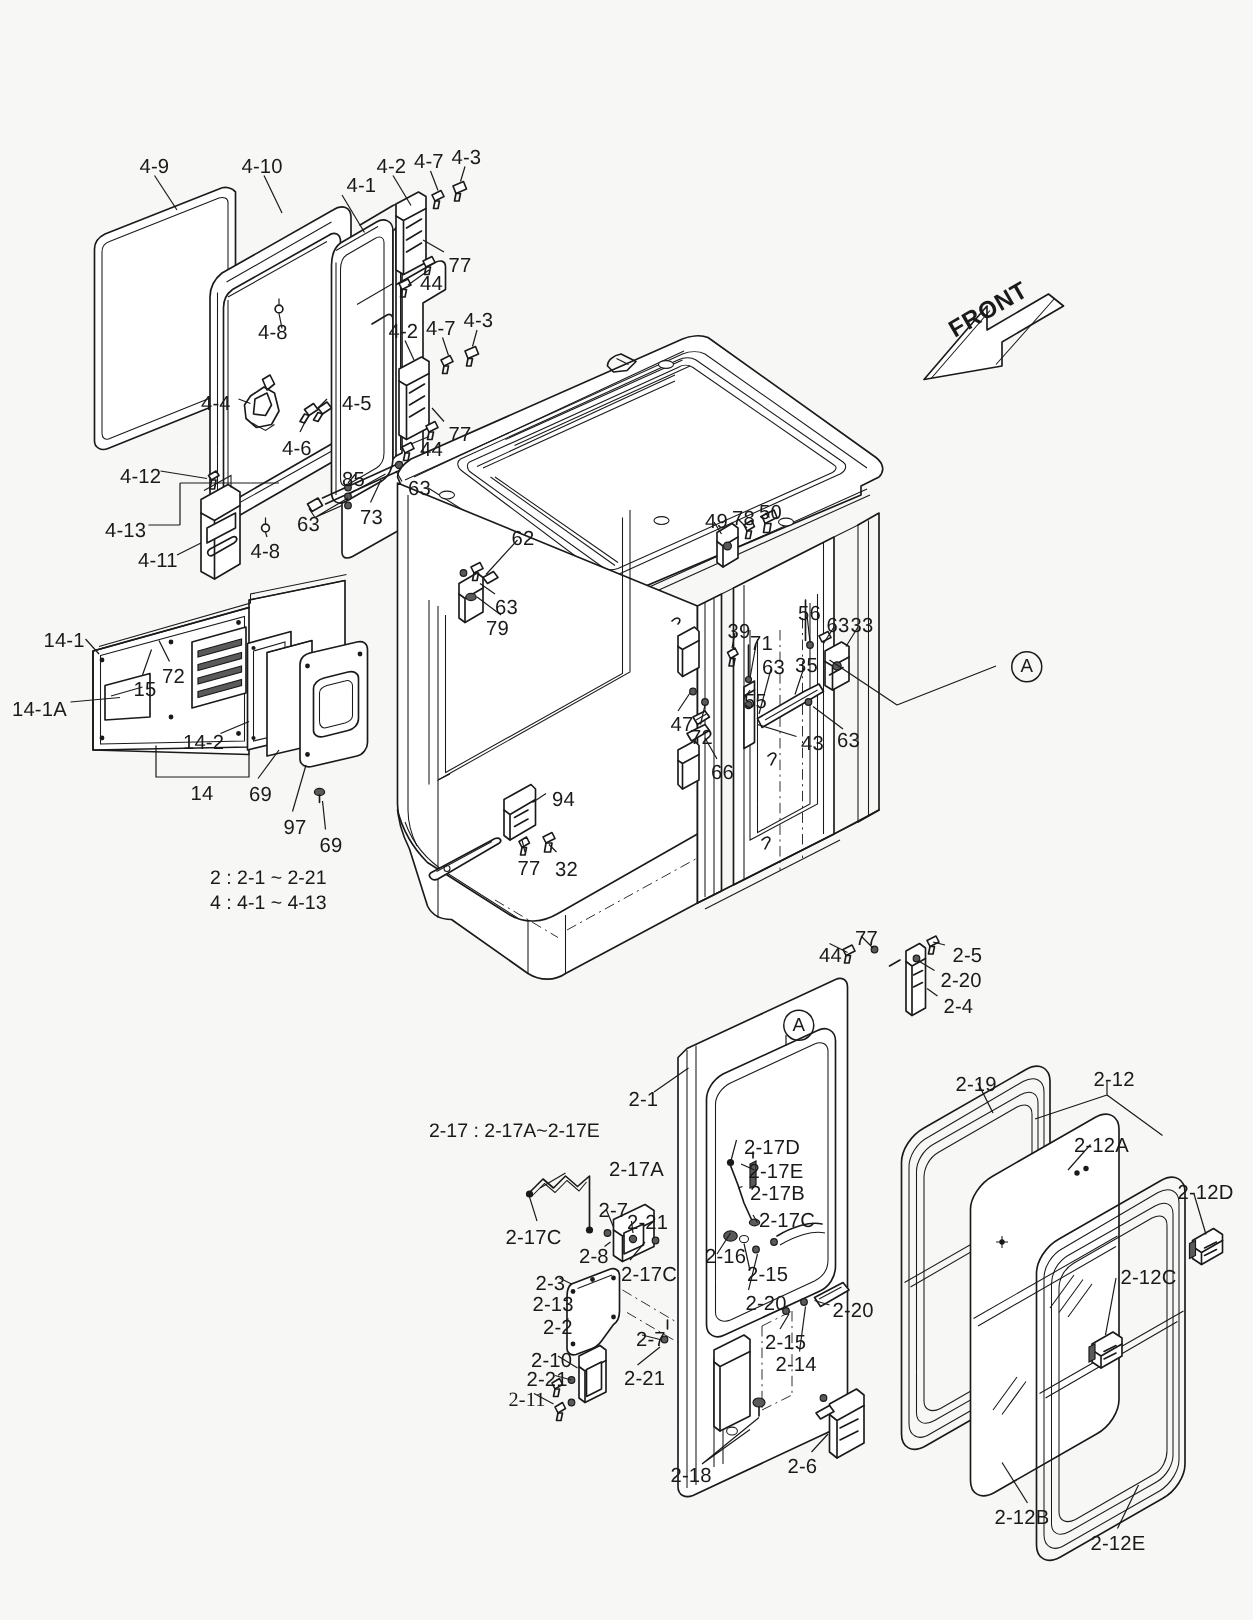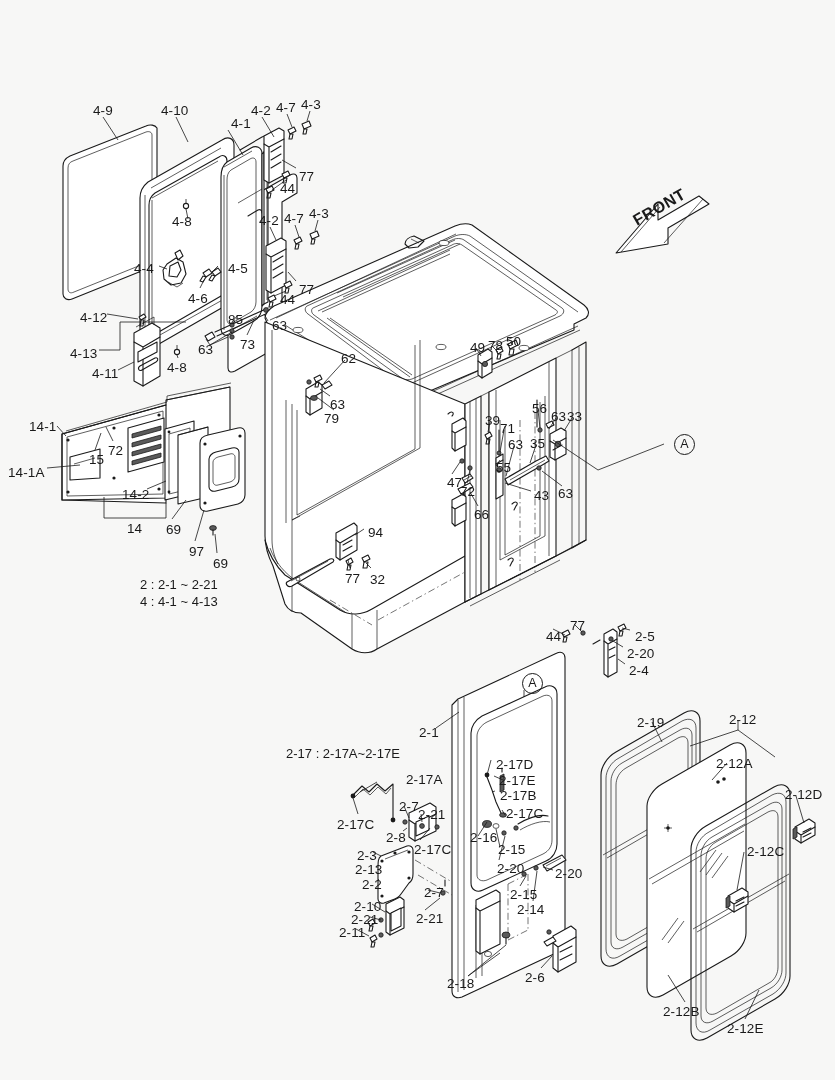--- a/index.html
+++ b/index.html
@@ -700,21 +700,21 @@
       <div class="lbl" style="left: 418px; top: 808px;">2-21</div>
       <div class="lbl" style="left: 386px; top: 831px;">2-8</div>
       <div class="lbl" style="left: 414px; top: 843px;">2-17C</div>
       <div class="lbl" style="left: 357px; top: 849px;">2-3</div>
       <div class="lbl" style="left: 355px; top: 863px;">2-13</div>
       <div class="lbl" style="left: 362px; top: 878px;">2-2</div>
       <div class="lbl" style="left: 424px; top: 886px;">2-7</div>
       <div class="lbl" style="left: 416px; top: 912px;">2-21</div>
       <div class="lbl" style="left: 354px; top: 900px; text-align: center;">2-10</div>
       <div class="lbl" style="left: 351px; top: 913px;">2-21</div>
-      <div class="lbl" style="left: 339px; top: 926px;">2-11</div>
+      <div class="lbl" style="left: 339px; top: 926px; font-family: Liberation Serif, serif;">2-11</div>
       <div class="lbl" style="left: 447px; top: 977px;">2-18</div>
       <div class="lbl" style="left: 525px; top: 971px;">2-6</div>
       <div class="lbl" style="left: 637px; top: 716px;">2-19</div>
       <div class="lbl" style="left: 729px; top: 713px;">2-12</div>
       <div class="lbl" style="left: 716px; top: 757px;">2-12A</div>
       <div class="lbl" style="left: 785px; top: 788px;">2-12D</div>
       <div class="lbl" style="left: 747px; top: 845px;">2-12C</div>
       <div class="lbl" style="left: 663px; top: 1005px;">2-12B</div>
       <div class="lbl" style="left: 727px; top: 1022px;">2-12E</div>
     </div>

